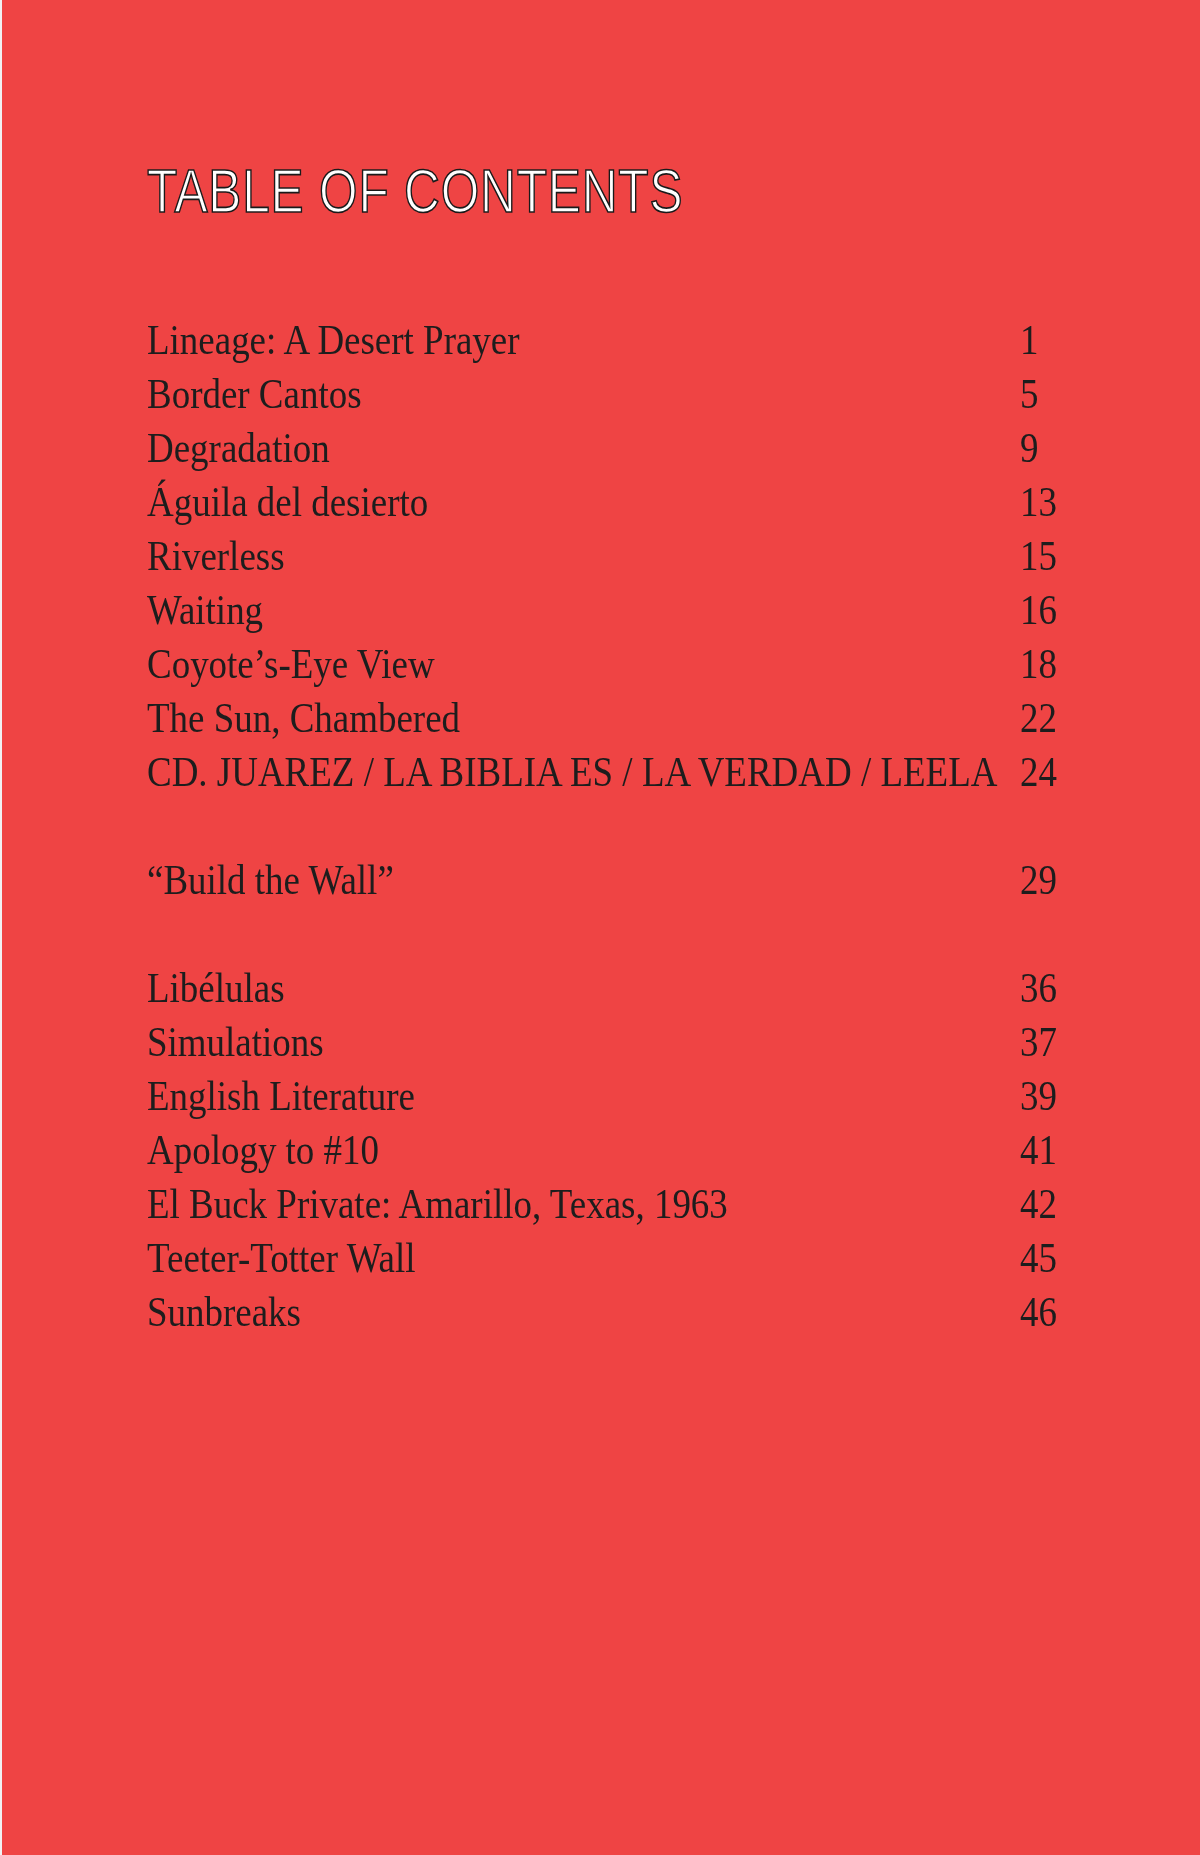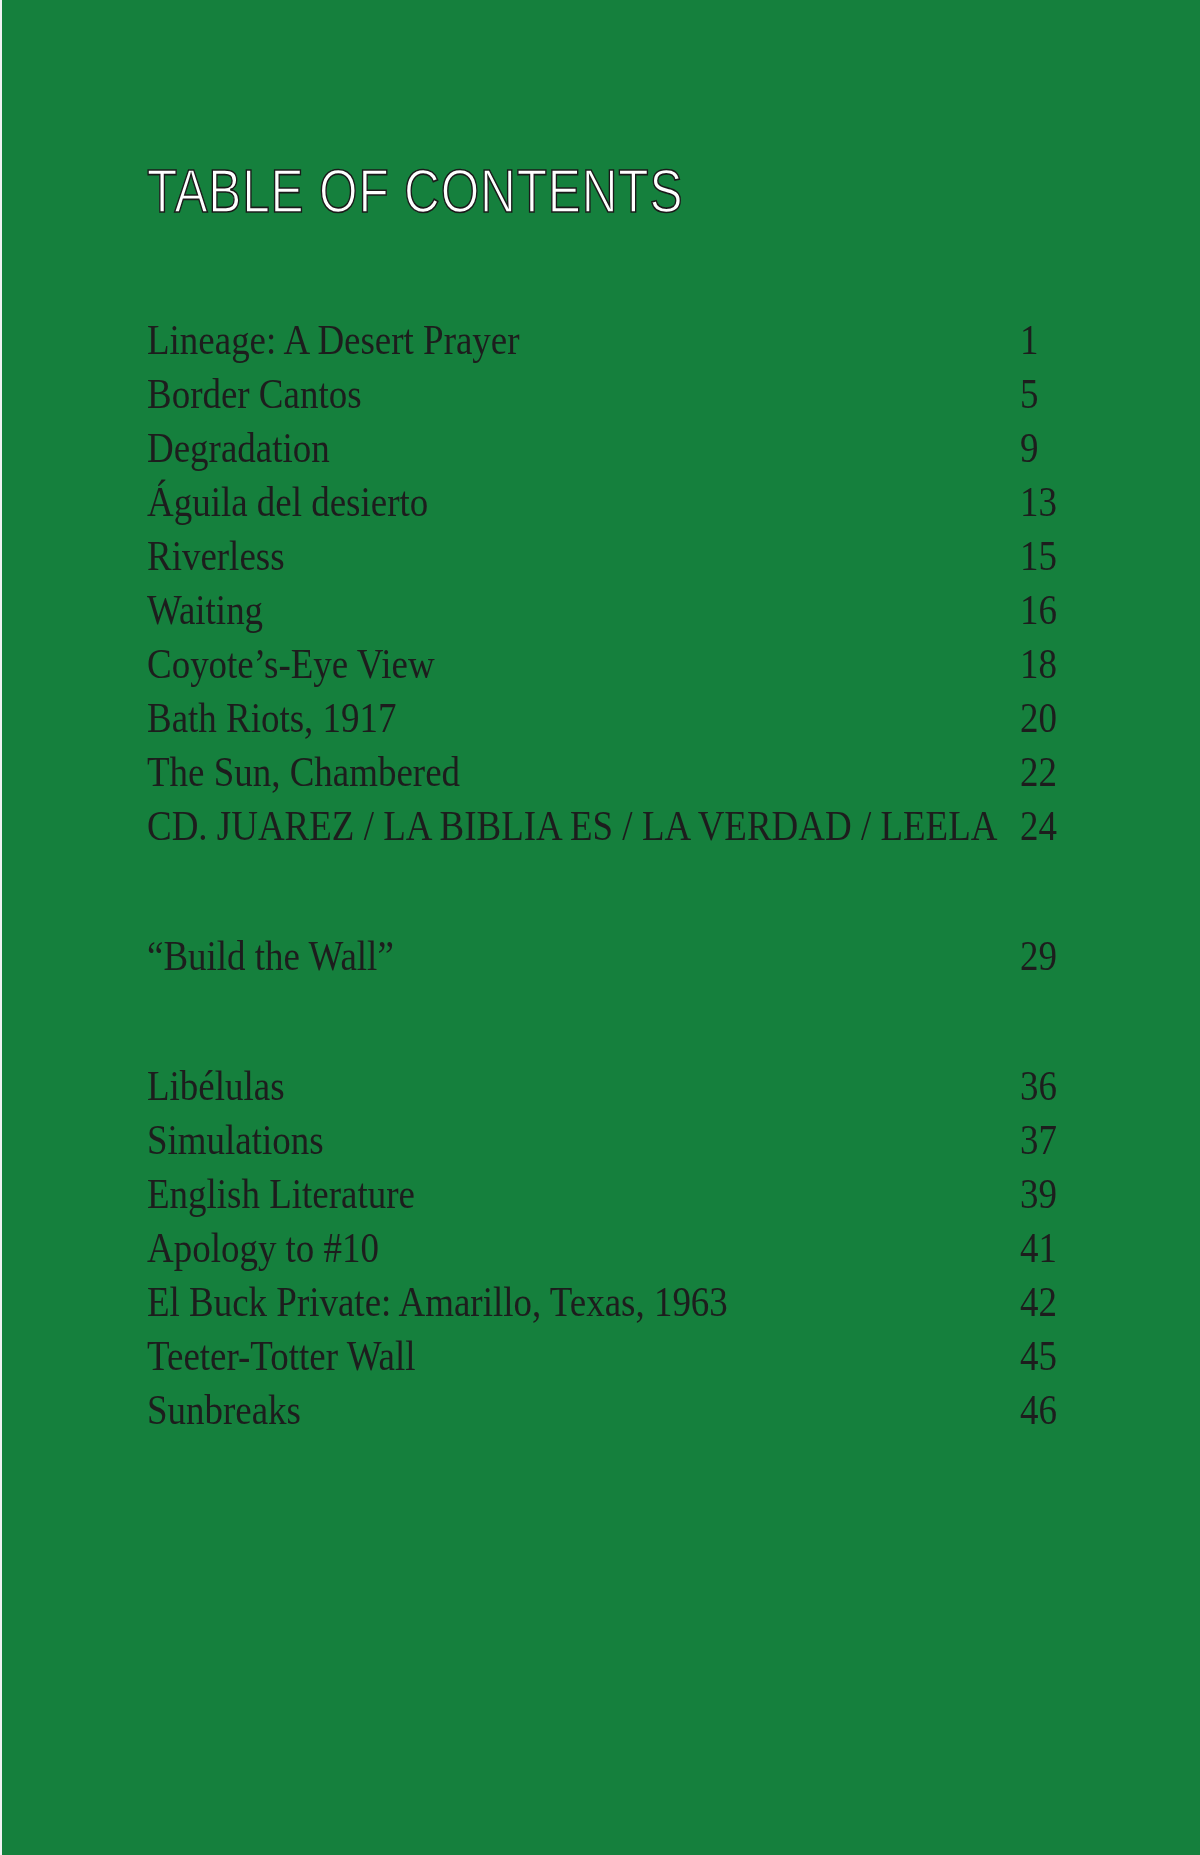--- a/index.html
+++ b/index.html
@@ -4,21 +4,21 @@
 <style>
   html, body {
     margin: 0;
     padding: 0;
     background: #ffffff;
   }
   .page {
     position: relative;
     width: 1200px;
     height: 1855px;
-    background: #15803d;
+    background: #ef4444;
     border-left: 2px solid #f1f1f3;
     box-sizing: border-box;
     overflow: hidden;
     font-family: "Liberation Serif", serif;
   }
   .title {
     position: absolute;
     left: 145px;
     top: 158px;
     margin: 0;
@@ -38,21 +38,21 @@
       -webkit-text-stroke: 1.7px #1a1a1a;
     }
   }
   .toc {
     position: absolute;
     left: 145px;
     top: 313px;
     width: 1010px;
   }
   .toc-group + .toc-group {
-    margin-top: 76px;
+    margin-top: 54px;
   }
   .toc-row {
     position: relative;
     height: 54px;
   }
   .entry-title {
     position: absolute;
     left: 0;
     top: 50%;
     font-size: 42px;
@@ -103,24 +103,20 @@
         </div>
         <div class="toc-row">
           <span class="entry-title">Waiting</span>
           <span class="entry-page">16</span>
         </div>
         <div class="toc-row">
           <span class="entry-title">Coyote’s-Eye View</span>
           <span class="entry-page">18</span>
         </div>
         <div class="toc-row">
-          <span class="entry-title">Bath Riots, 1917</span>
-          <span class="entry-page">20</span>
-        </div>
-        <div class="toc-row">
           <span class="entry-title">The Sun, Chambered</span>
           <span class="entry-page">22</span>
         </div>
         <div class="toc-row">
           <span class="entry-title">CD. JUAREZ / LA BIBLIA ES / LA VERDAD / LEELA</span>
           <span class="entry-page">24</span>
         </div>
       </div>
     <div class="toc-group">
         <div class="toc-row">

